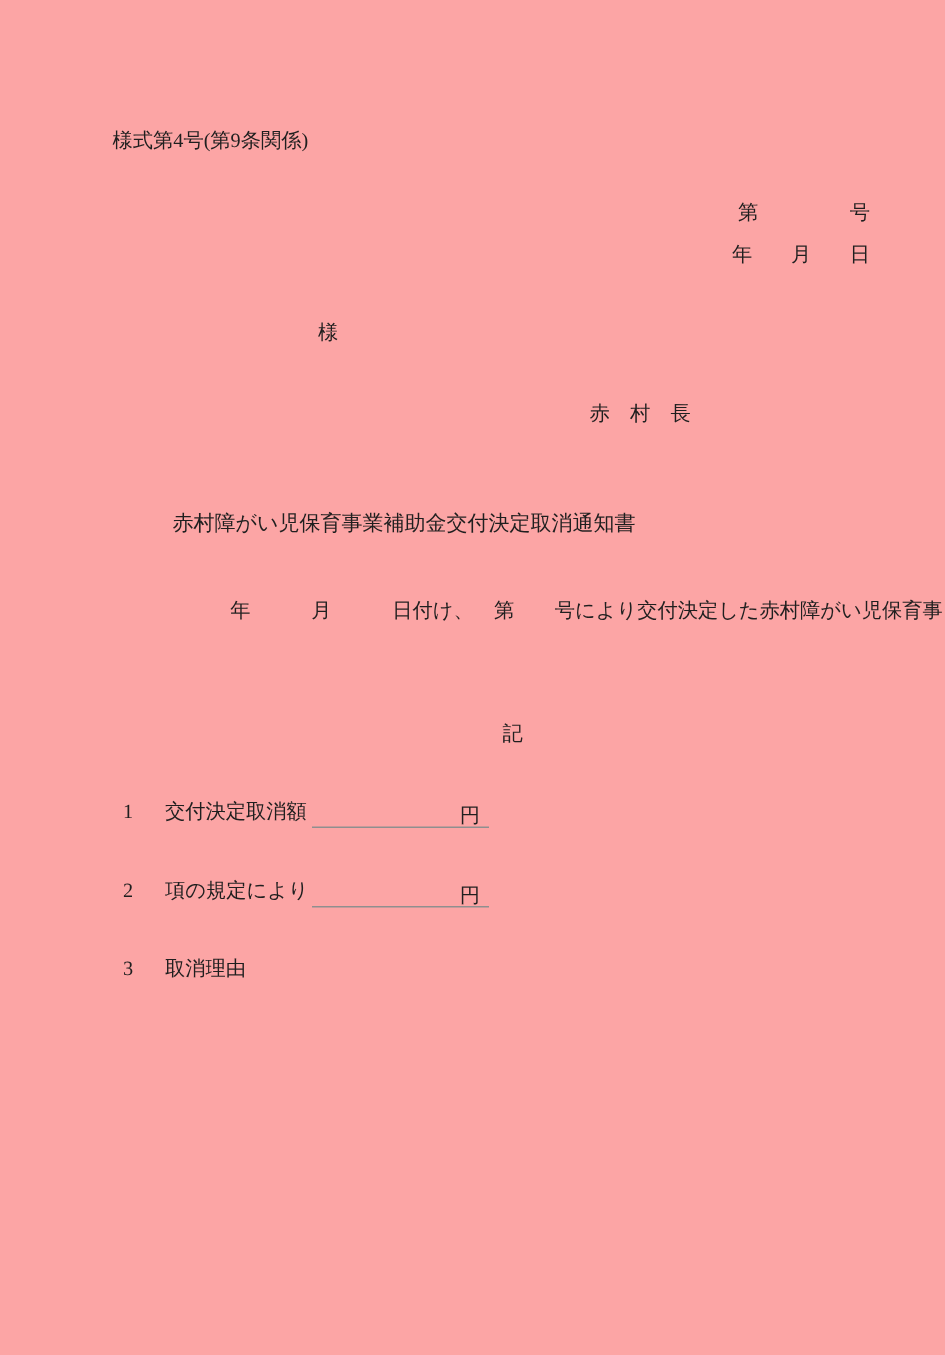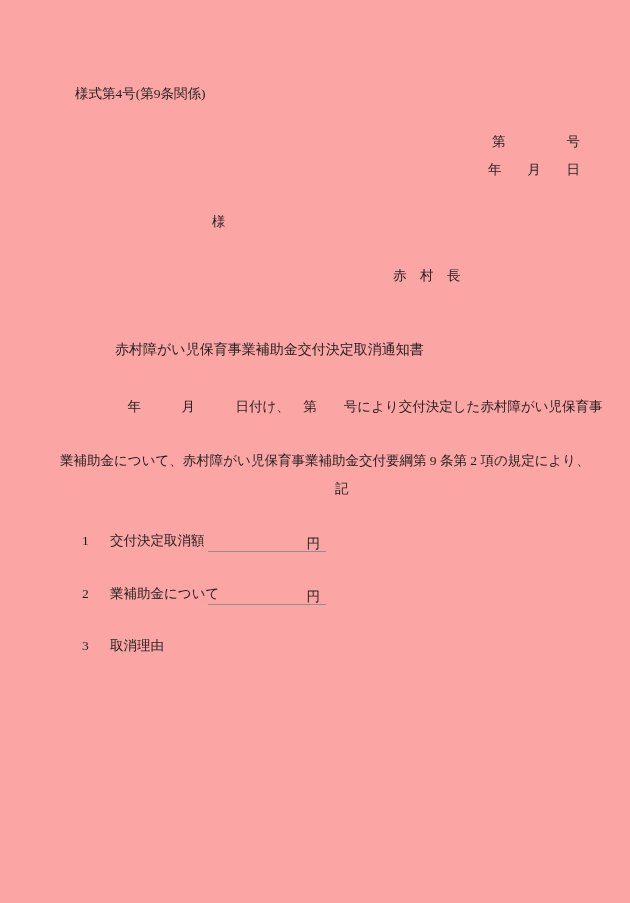--- a/index.html
+++ b/index.html
@@ -29,21 +29,21 @@
     left: 488px; top: 163px; width: 92px;
     display: flex; justify-content: space-between;
   }
 
   .addressee { left: 212px; top: 215px; }
   .sender    { left: 393px; top: 269px; text-align: right; }
 
   .doc-title { left: 115px; top: 322px; font-size: 14px; margin-top: 21px; }
 
   .body-paragraph {
-    left: 60px; top: 366px; width: 545px;
+    left: 86px; top: 366px; width: 545px;
   }
   .body-line {
     height: 27px; line-height: 27px; white-space: pre;
   }
 
   .record-marker { left: 335px; top: 482px; }
 
   .item-row { left: 0; width: 630px; height: 19px; }
   .item-row .item-number { position: absolute; left: 82px; top: 2px; }
   .item-row .item-label  { position: absolute; left: 110px; top: 2px; }
@@ -76,36 +76,35 @@
   </div>
 
   <div class="abs addressee">様</div>
 
   <div class="abs sender">赤　村　長</div>
 
   <div class="abs doc-title">赤村障がい児保育事業補助金交付決定取消通知書</div>
 
   <div class="abs body-paragraph">
     <div class="body-line">　　　　　年　　　月　　　日付け、　第　　号により交付決定した赤村障がい児保育事</div>
-    <div class="body-line">業補助金について、赤村障がい児保育事業補助金交付要綱第 9 条第 2 項の規定により、</div>
   </div>
 
   <div class="abs record-marker">記</div>
 
   <div class="abs item-row row-1">
     <span class="item-number">1</span>
     <span class="item-label">交付決定取消額</span>
     <span class="amount-field">
       <span class="unit">円</span>
     </span>
   </div>
 
   <div class="abs item-row row-2">
     <span class="item-number">2</span>
-    <span class="item-label">業補助金について</span>
+    <span class="item-label">項の規定により</span>
     <span class="amount-field">
       <span class="unit">円</span>
     </span>
   </div>
 
   <div class="abs item-row row-3">
     <span class="item-number">3</span>
     <span class="item-label">取消理由</span>
   </div>
 

